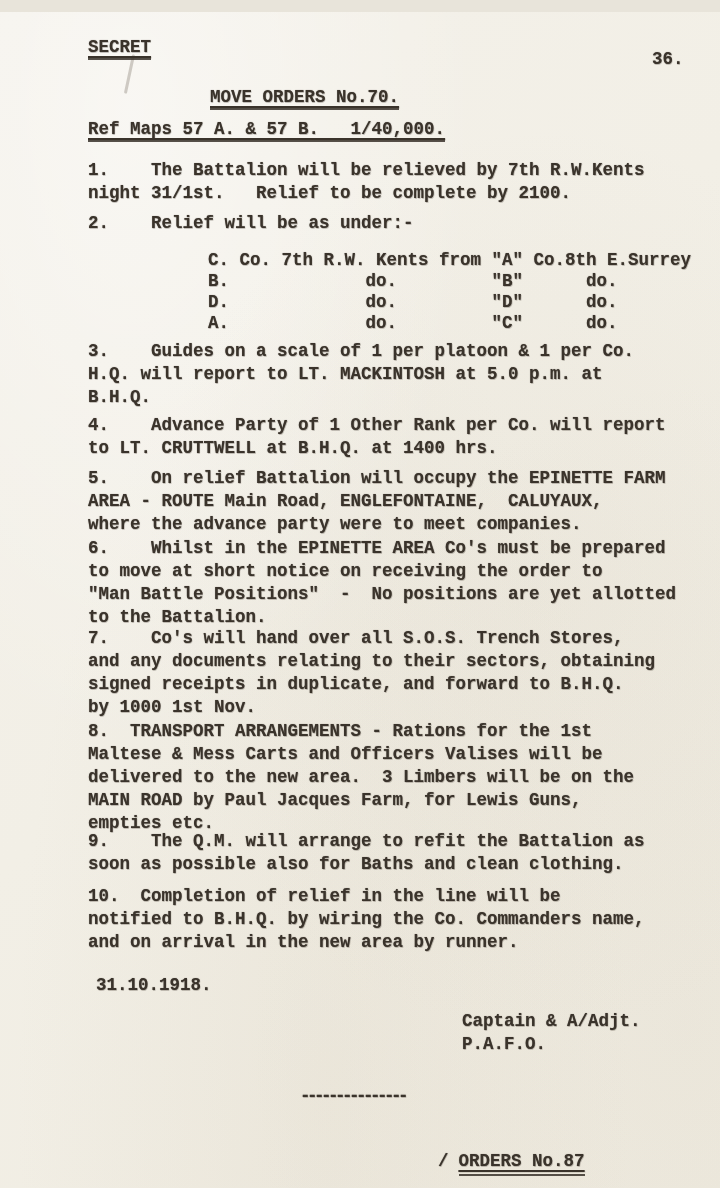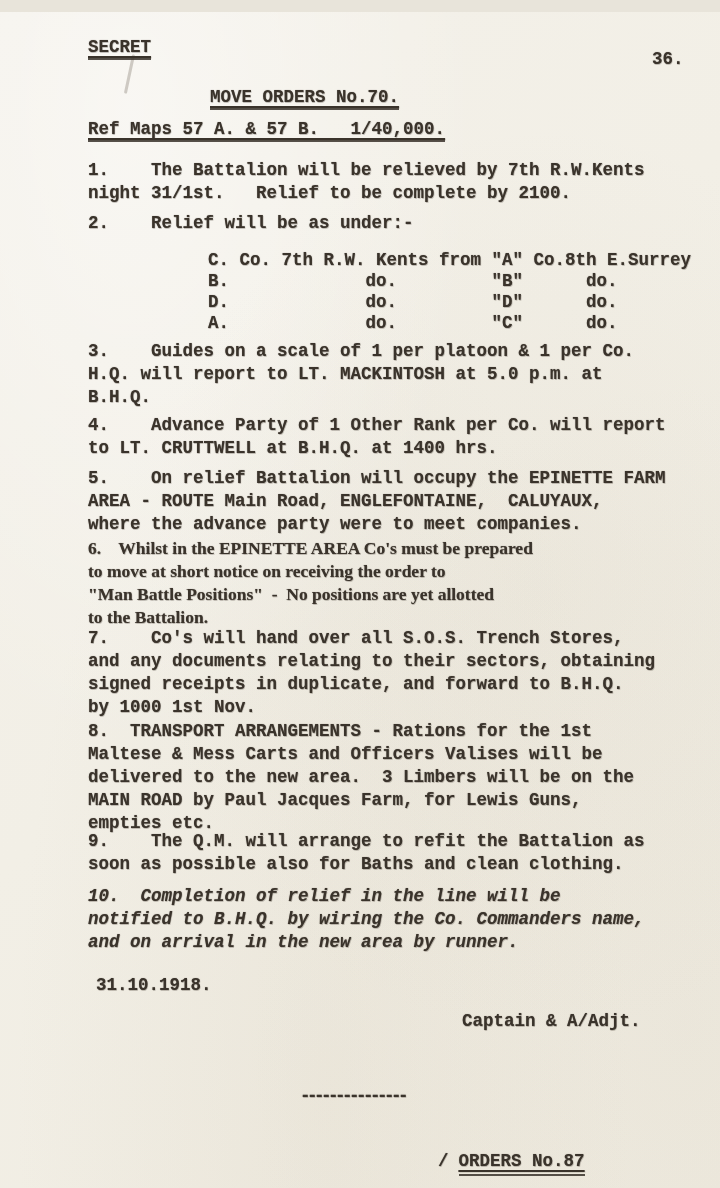--- a/index.html
+++ b/index.html
@@ -75,40 +75,40 @@
 A.             do.         "C"      do.</div>
 
   <div class="typed" style="top:328px; left:88px;">3.    Guides on a scale of 1 per platoon &amp; 1 per Co.
 H.Q. will report to LT. MACKINTOSH at 5.0 p.m. at
 B.H.Q.</div>
   <div class="typed" style="top:402px; left:88px;">4.    Advance Party of 1 Other Rank per Co. will report
 to LT. CRUTTWELL at B.H.Q. at 1400 hrs.</div>
   <div class="typed" style="top:455px; left:88px;">5.    On relief Battalion will occupy the EPINETTE FARM
 AREA - ROUTE Main Road, ENGLEFONTAINE,  CALUYAUX,
 where the advance party were to meet companies.</div>
-  <div class="typed" style="top:525px; left:88px;font-family:Liberation Serif, serif;">6.    Whilst in the EPINETTE AREA Co's must be prepared
+  <div class="typed" style="top:525px; left:88px;">6.    Whilst in the EPINETTE AREA Co's must be prepared
 to move at short notice on receiving the order to
 "Man Battle Positions"  -  No positions are yet allotted
 to the Battalion.</div>
   <div class="typed" style="top:615px; left:88px;">7.    Co's will hand over all S.O.S. Trench Stores,
 and any documents relating to their sectors, obtaining
 signed receipts in duplicate, and forward to B.H.Q.
 by 1000 1st Nov.</div>
   <div class="typed" style="top:708px; left:88px;">8.  TRANSPORT ARRANGEMENTS - Rations for the 1st
 Maltese &amp; Mess Carts and Officers Valises will be
 delivered to the new area.  3 Limbers will be on the
 MAIN ROAD by Paul Jacques Farm, for Lewis Guns,
 empties etc.</div>
   <div class="typed" style="top:818px; left:88px;">9.    The Q.M. will arrange to refit the Battalion as
 soon as possible also for Baths and clean clothing.</div>
-  <div class="typed" style="top:873px; left:88px;font-style:italic;">10.  Completion of relief in the line will be
+  <div class="typed" style="top:873px; left:88px;">10.  Completion of relief in the line will be
 notified to B.H.Q. by wiring the Co. Commanders name,
 and on arrival in the new area by runner.</div>
 
   <div class="typed" style="top:962px; left:96px;">31.10.1918.</div>
 
-  <div class="typed" style="top:998px; left:462px;"><span style="display:block;">Captain &amp; A/Adjt.</span></div>
+  <div class="typed" style="top:998px; left:462px;"><span style="display:block;">Captain &amp; A/Adjt.</span><span style="display:block;">P.A.F.O.</span></div>
 
   <div class="typed dashes" style="top:1073px; left:300px;">---------------</div>
 
   <div class="typed" style="top:1138px; left:438px;"><span>/</span><span class="ul order-ref-sep">ORDERS No.87</span></div>
 
 </div>
 
 </body></html>

